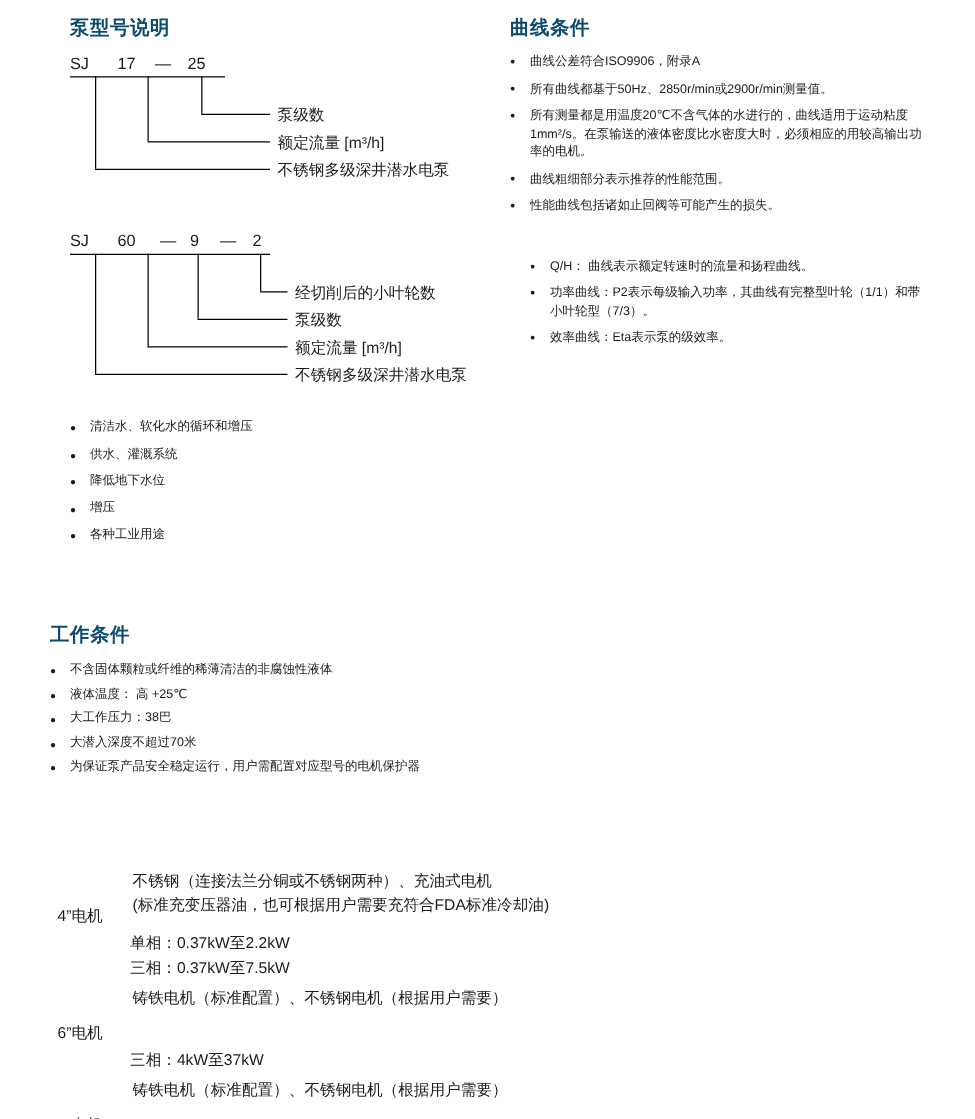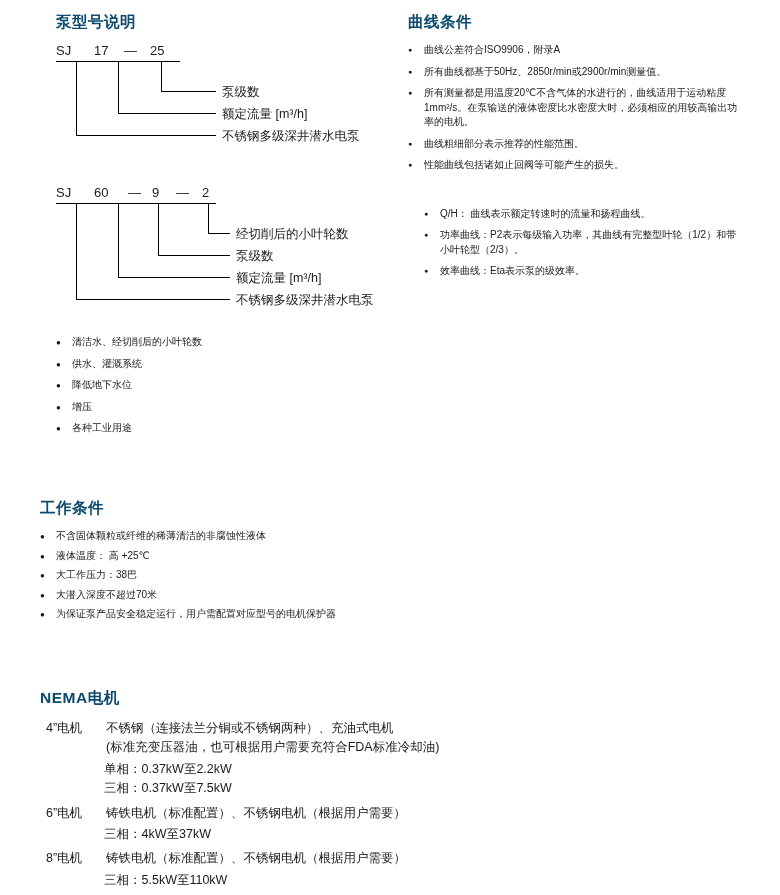--- a/index.html
+++ b/index.html
@@ -107,20 +107,21 @@
     margin-top: 8px;
     font-size: 12.5px;
     line-height: 1.55;
   }
   .nema-row { display: flex; margin-bottom: 2px; }
   .nema-motor {
     width: 66px;
     flex: 0 0 66px;
     padding-left: 6px;
     box-sizing: border-box;
+    margin-top: 28px;
   }
   .nema-body { flex: 1; }
   .nema-sub { padding-left: 64px; }
   .gap { height: 5px; }
 </style>
 </head>
 <body>
 
 <div class="page">
 
@@ -172,21 +173,21 @@
 
         <div class="leaf" style="left:180px; top:43px;">经切削后的小叶轮数</div>
         <div class="leaf" style="left:180px; top:65px;">泵级数</div>
         <div class="leaf" style="left:180px; top:87px;">额定流量  [m³/h]</div>
         <div class="leaf" style="left:180px; top:109px;">不锈钢多级深井潜水电泵</div>
       </div>
     </div>
 
     <div class="blk" style="margin-top:10px;">
       <ul class="dots">
-        <li>清洁水、经切削后的小叶轮数</li>
+        <li>清洁水、软化水的循环和增压</li>
         <li>供水、灌溉系统</li>
         <li>降低地下水位</li>
         <li>增压</li>
         <li>各种工业用途</li>
       </ul>
     </div>
   </div>
 
   <div class="col-right">
 
@@ -197,39 +198,38 @@
         <li>所有曲线都基于50Hz、2850r/min或2900r/min测量值。</li>
         <li>所有测量都是用温度20℃不含气体的水进行的，曲线适用于运动粘度1mm²/s。在泵输送的液体密度比水密度大时，必须相应的用较高输出功率的电机。</li>
         <li>曲线粗细部分表示推荐的性能范围。</li>
         <li>性能曲线包括诸如止回阀等可能产生的损失。</li>
       </ul>
     </div>
 
     <div class="blk" style="margin-top:34px;">
       <ul class="dots sm rt" style="padding-left:16px;">
         <li>Q/H： 曲线表示额定转速时的流量和扬程曲线。</li>
-        <li>功率曲线：P2表示每级输入功率，其曲线有完整型叶轮（1/2）和带小叶轮型（2/3）。</li>
+        <li>功率曲线：P2表示每级输入功率，其曲线有完整型叶轮（1/1）和带小叶轮型（7/3）。</li>
         <li>效率曲线：Eta表示泵的级效率。</li>
       </ul>
     </div>
   </div>
 
   <div class="wide" id="work-cond">
     <h2 class="section-title">工作条件</h2>
     <ul class="dots tight">
       <li>不含固体颗粒或纤维的稀薄清洁的非腐蚀性液体</li>
       <li>液体温度：   高 +25℃</li>
       <li>大工作压力：38巴</li>
       <li>   大潜入深度不超过70米</li>
       <li>为保证泵产品安全稳定运行，用户需配置对应型号的电机保护器</li>
     </ul>
   </div>
 
   <div class="wide" id="nema">
-    <h2 class="section-title">NEMA电机</h2>
 
     <div class="nema-table">
 
       <div class="nema-row">
         <div class="nema-motor">4”电机</div>
         <div class="nema-body">
           <div>不锈钢（连接法兰分铜或不锈钢两种）、充油式电机</div>
           <div>(标准充变压器油，也可根据用户需要充符合FDA标准冷却油)</div>
         </div>
       </div>

